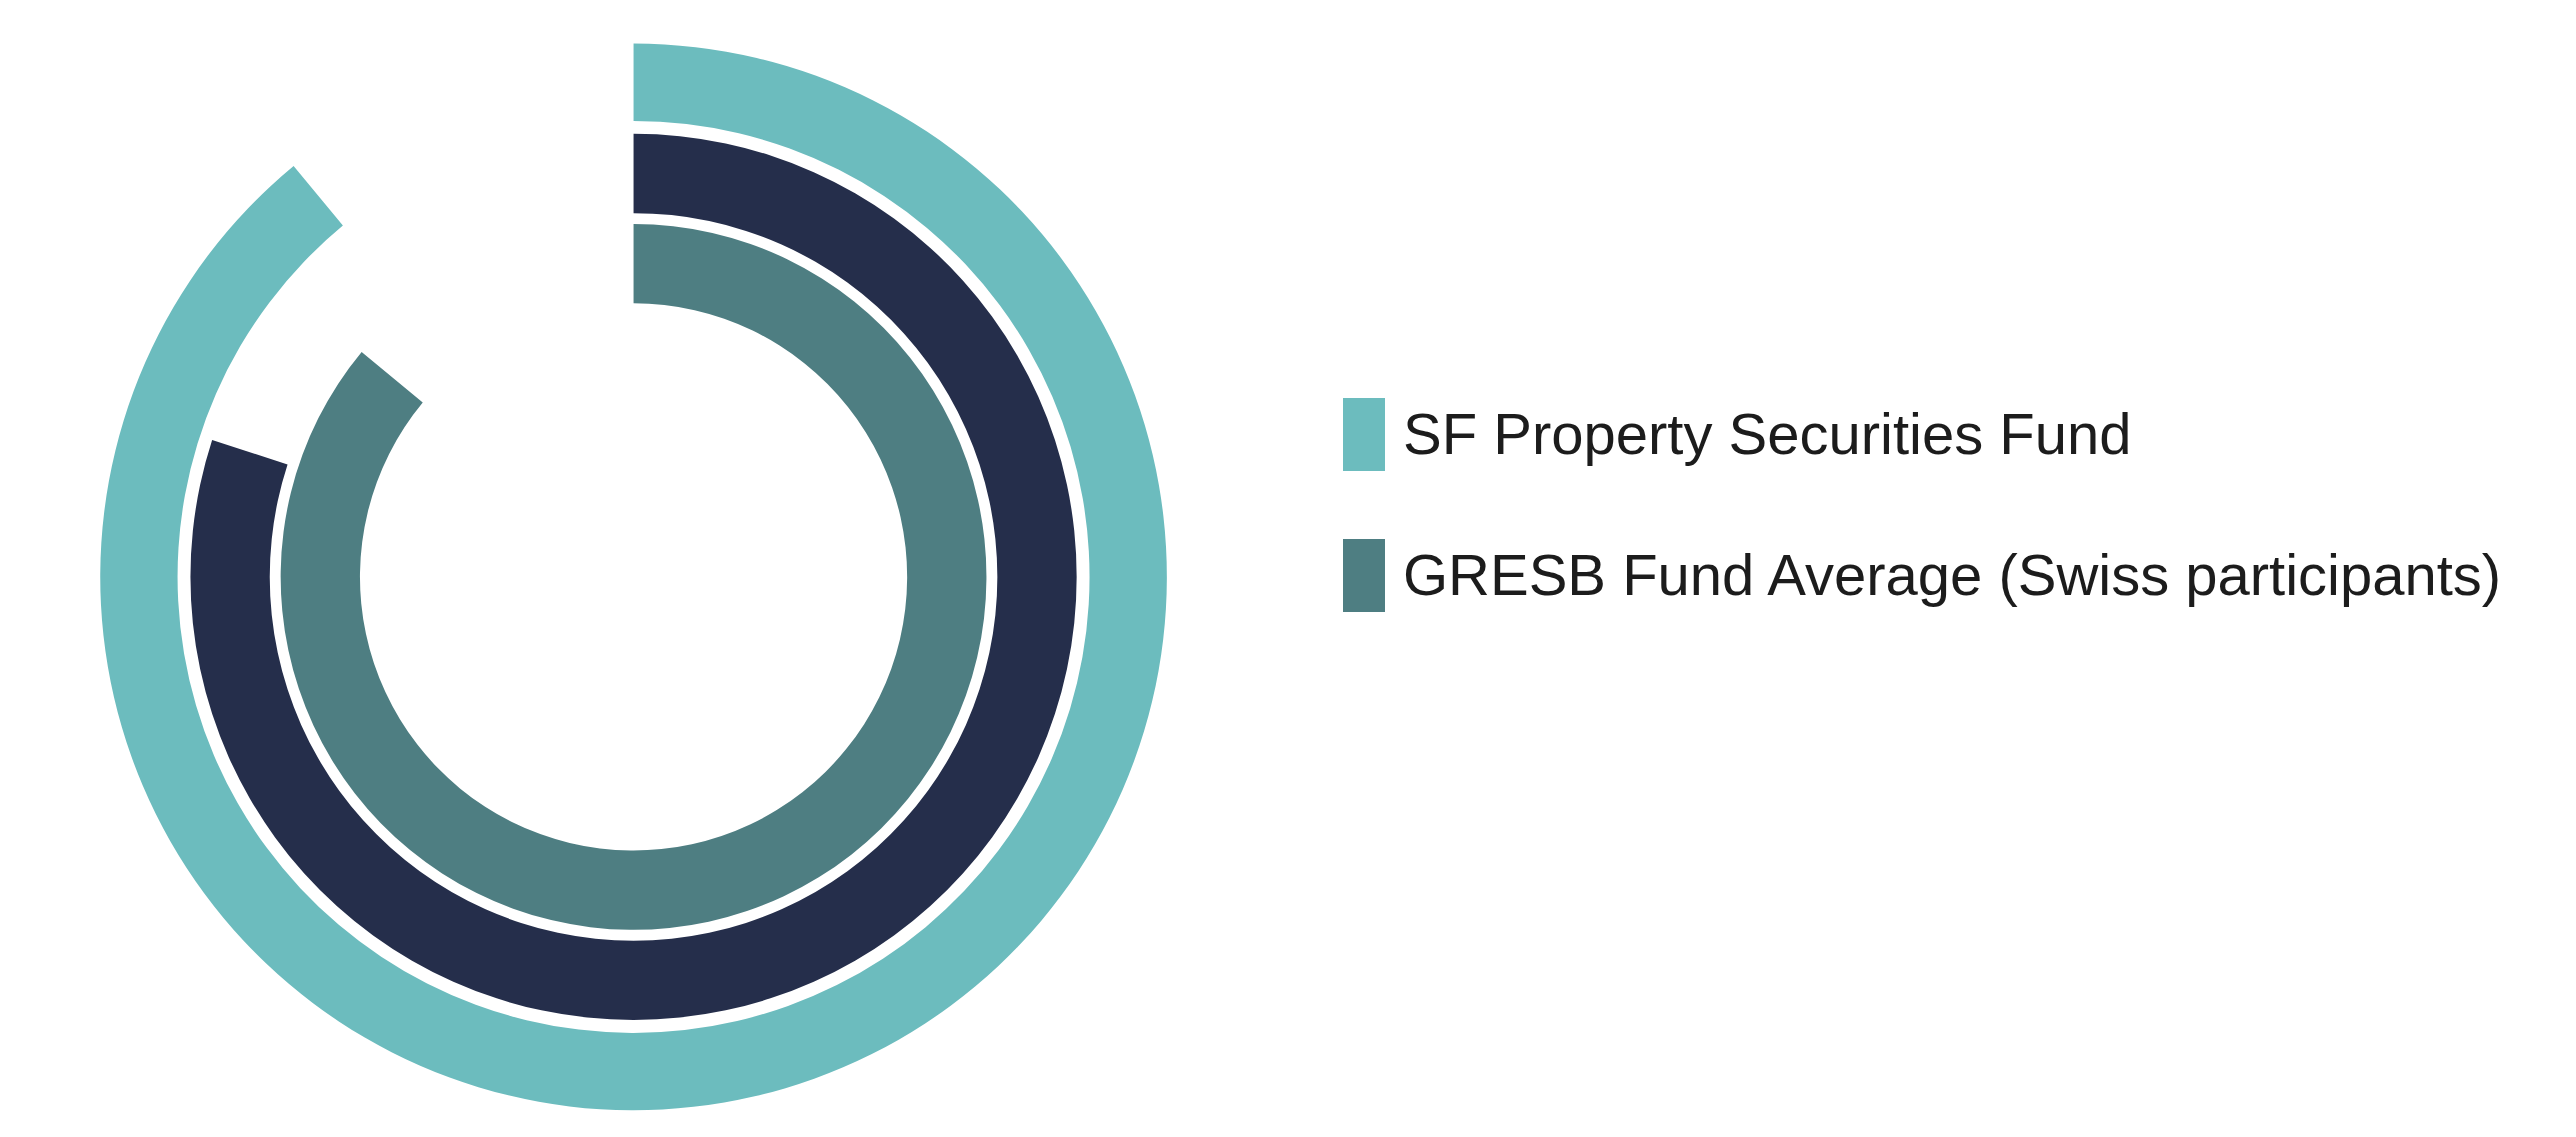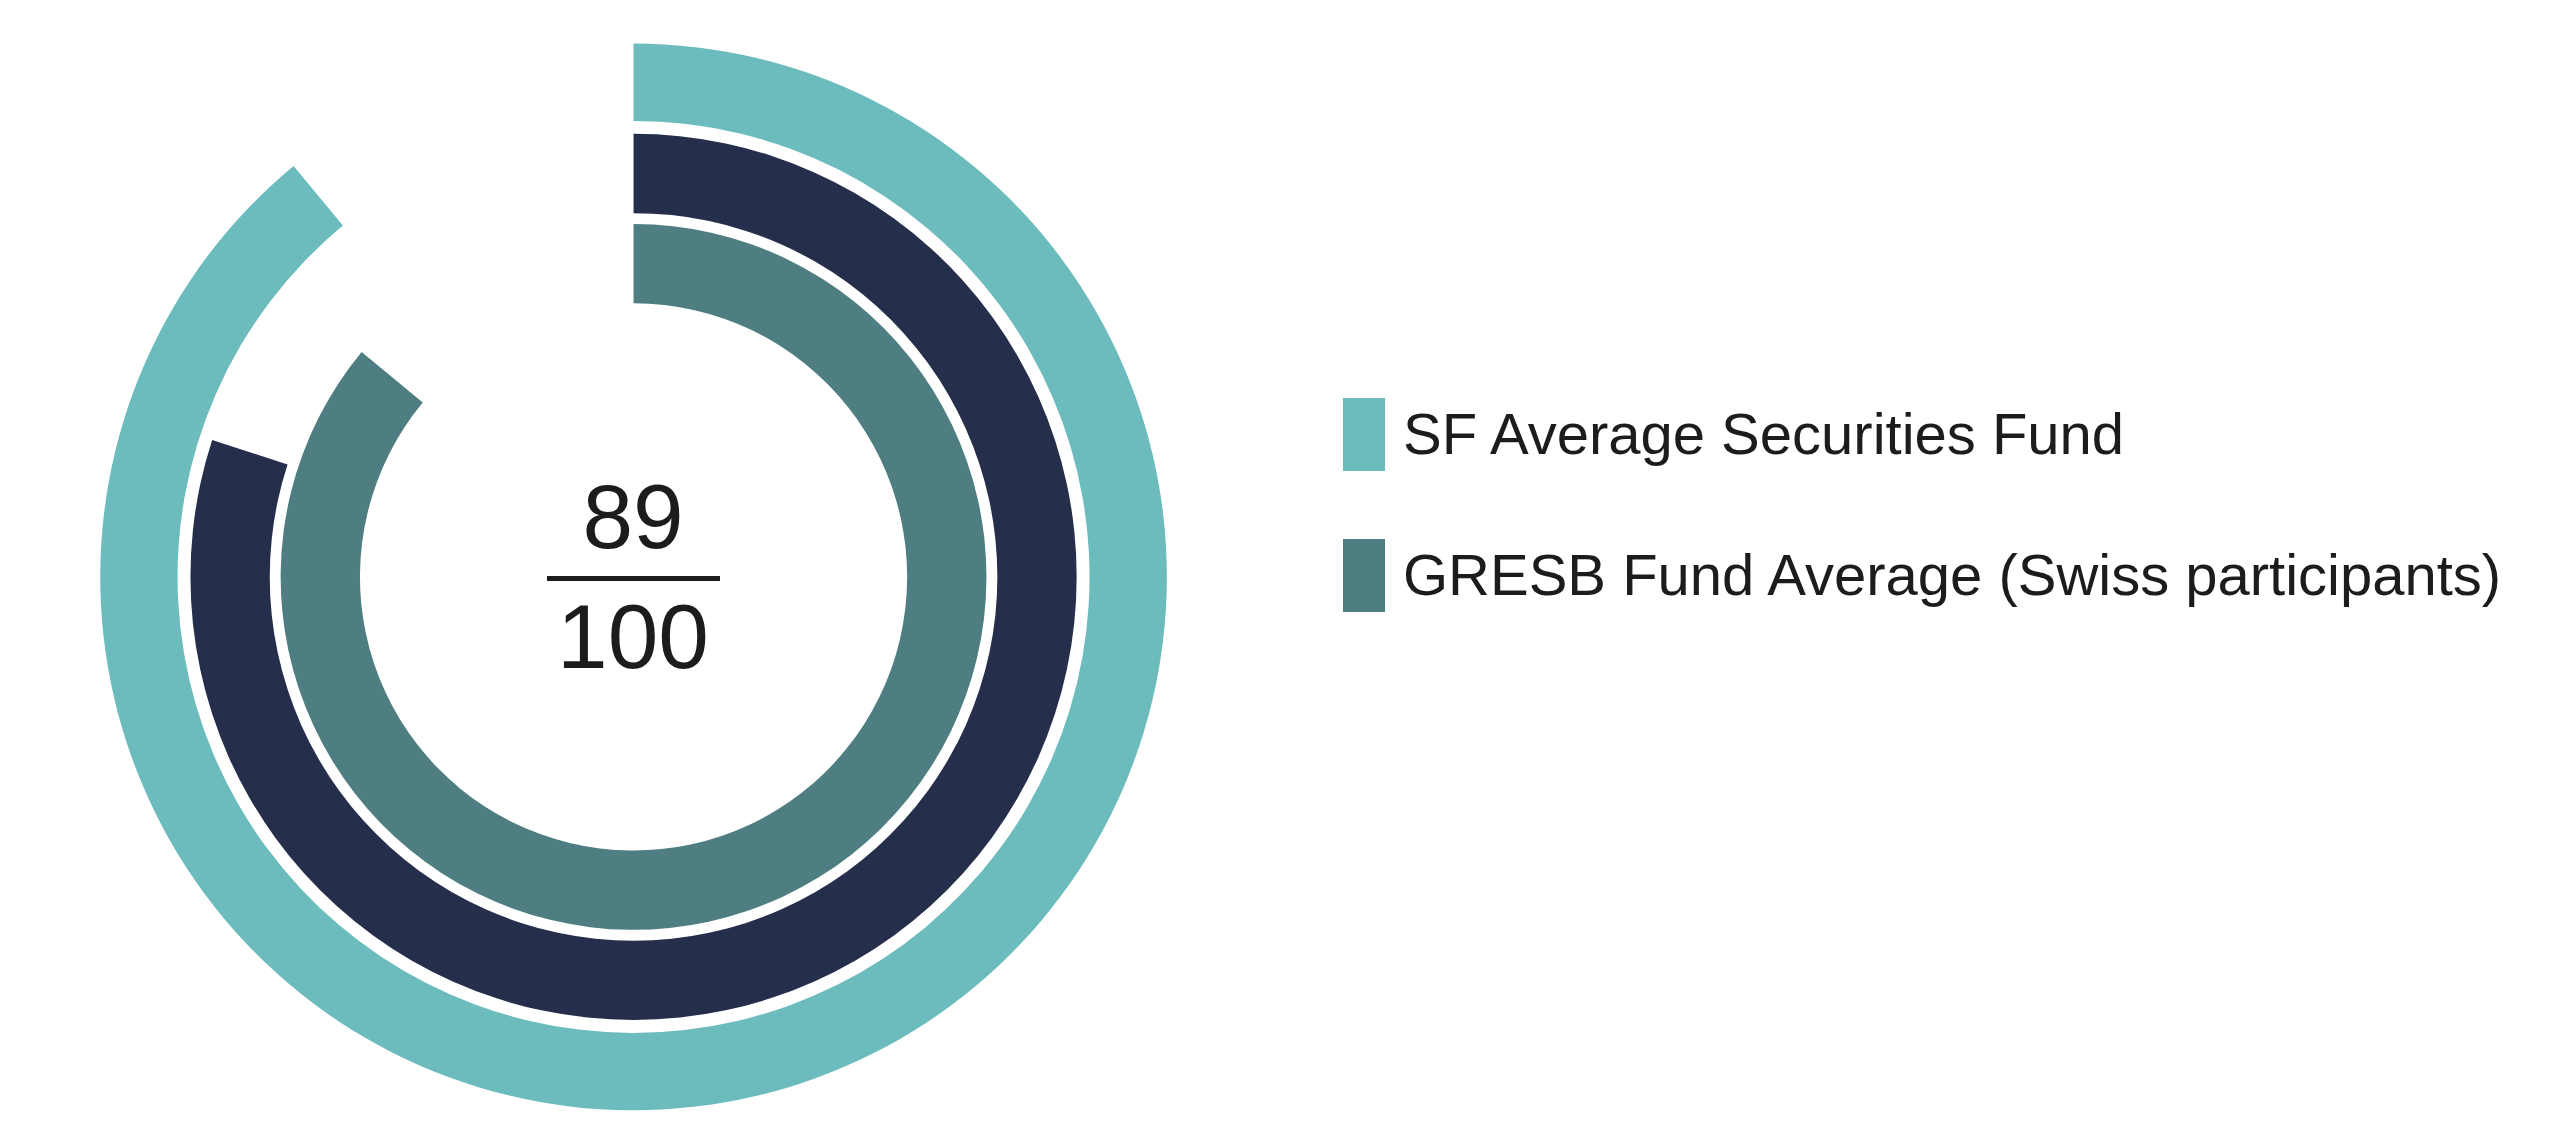--- a/index.html
+++ b/index.html
@@ -122,32 +122,27 @@
             A 367 367 0 1 0 639 215
             Z" fill="#252E4B"></path>
         <path id="ring-inner" d="M 639 226
             A 356 356 0 1 1 364.6972855718191 355.0770596494664
             L 426.33834499388223 406.0709788293616
             A 276 276 0 1 0 639 306
             Z" fill="#4E7E82"></path>
       </g>
     </svg>
 
-    <div class="score-fraction">
-      <div class="score-numerator">89</div>
-      <div class="score-rule"></div>
-      <div class="score-denominator">100</div>
-    </div>
   </div>
 
   <div class="legend">
 
     <div class="legend-item">
       <span class="legend-swatch" style="background: rgb(108, 188, 190);"></span>
-      <span class="legend-label">SF Average Securities Fund</span>
+      <span class="legend-label">SF Property Securities Fund</span>
     </div>
 
 
     <div class="legend-item">
       <span class="legend-swatch" style="background: rgb(78, 126, 130);"></span>
       <span class="legend-label">GRESB Fund Average (Swiss participants)</span>
     </div>
 
   </div>
 </div>

